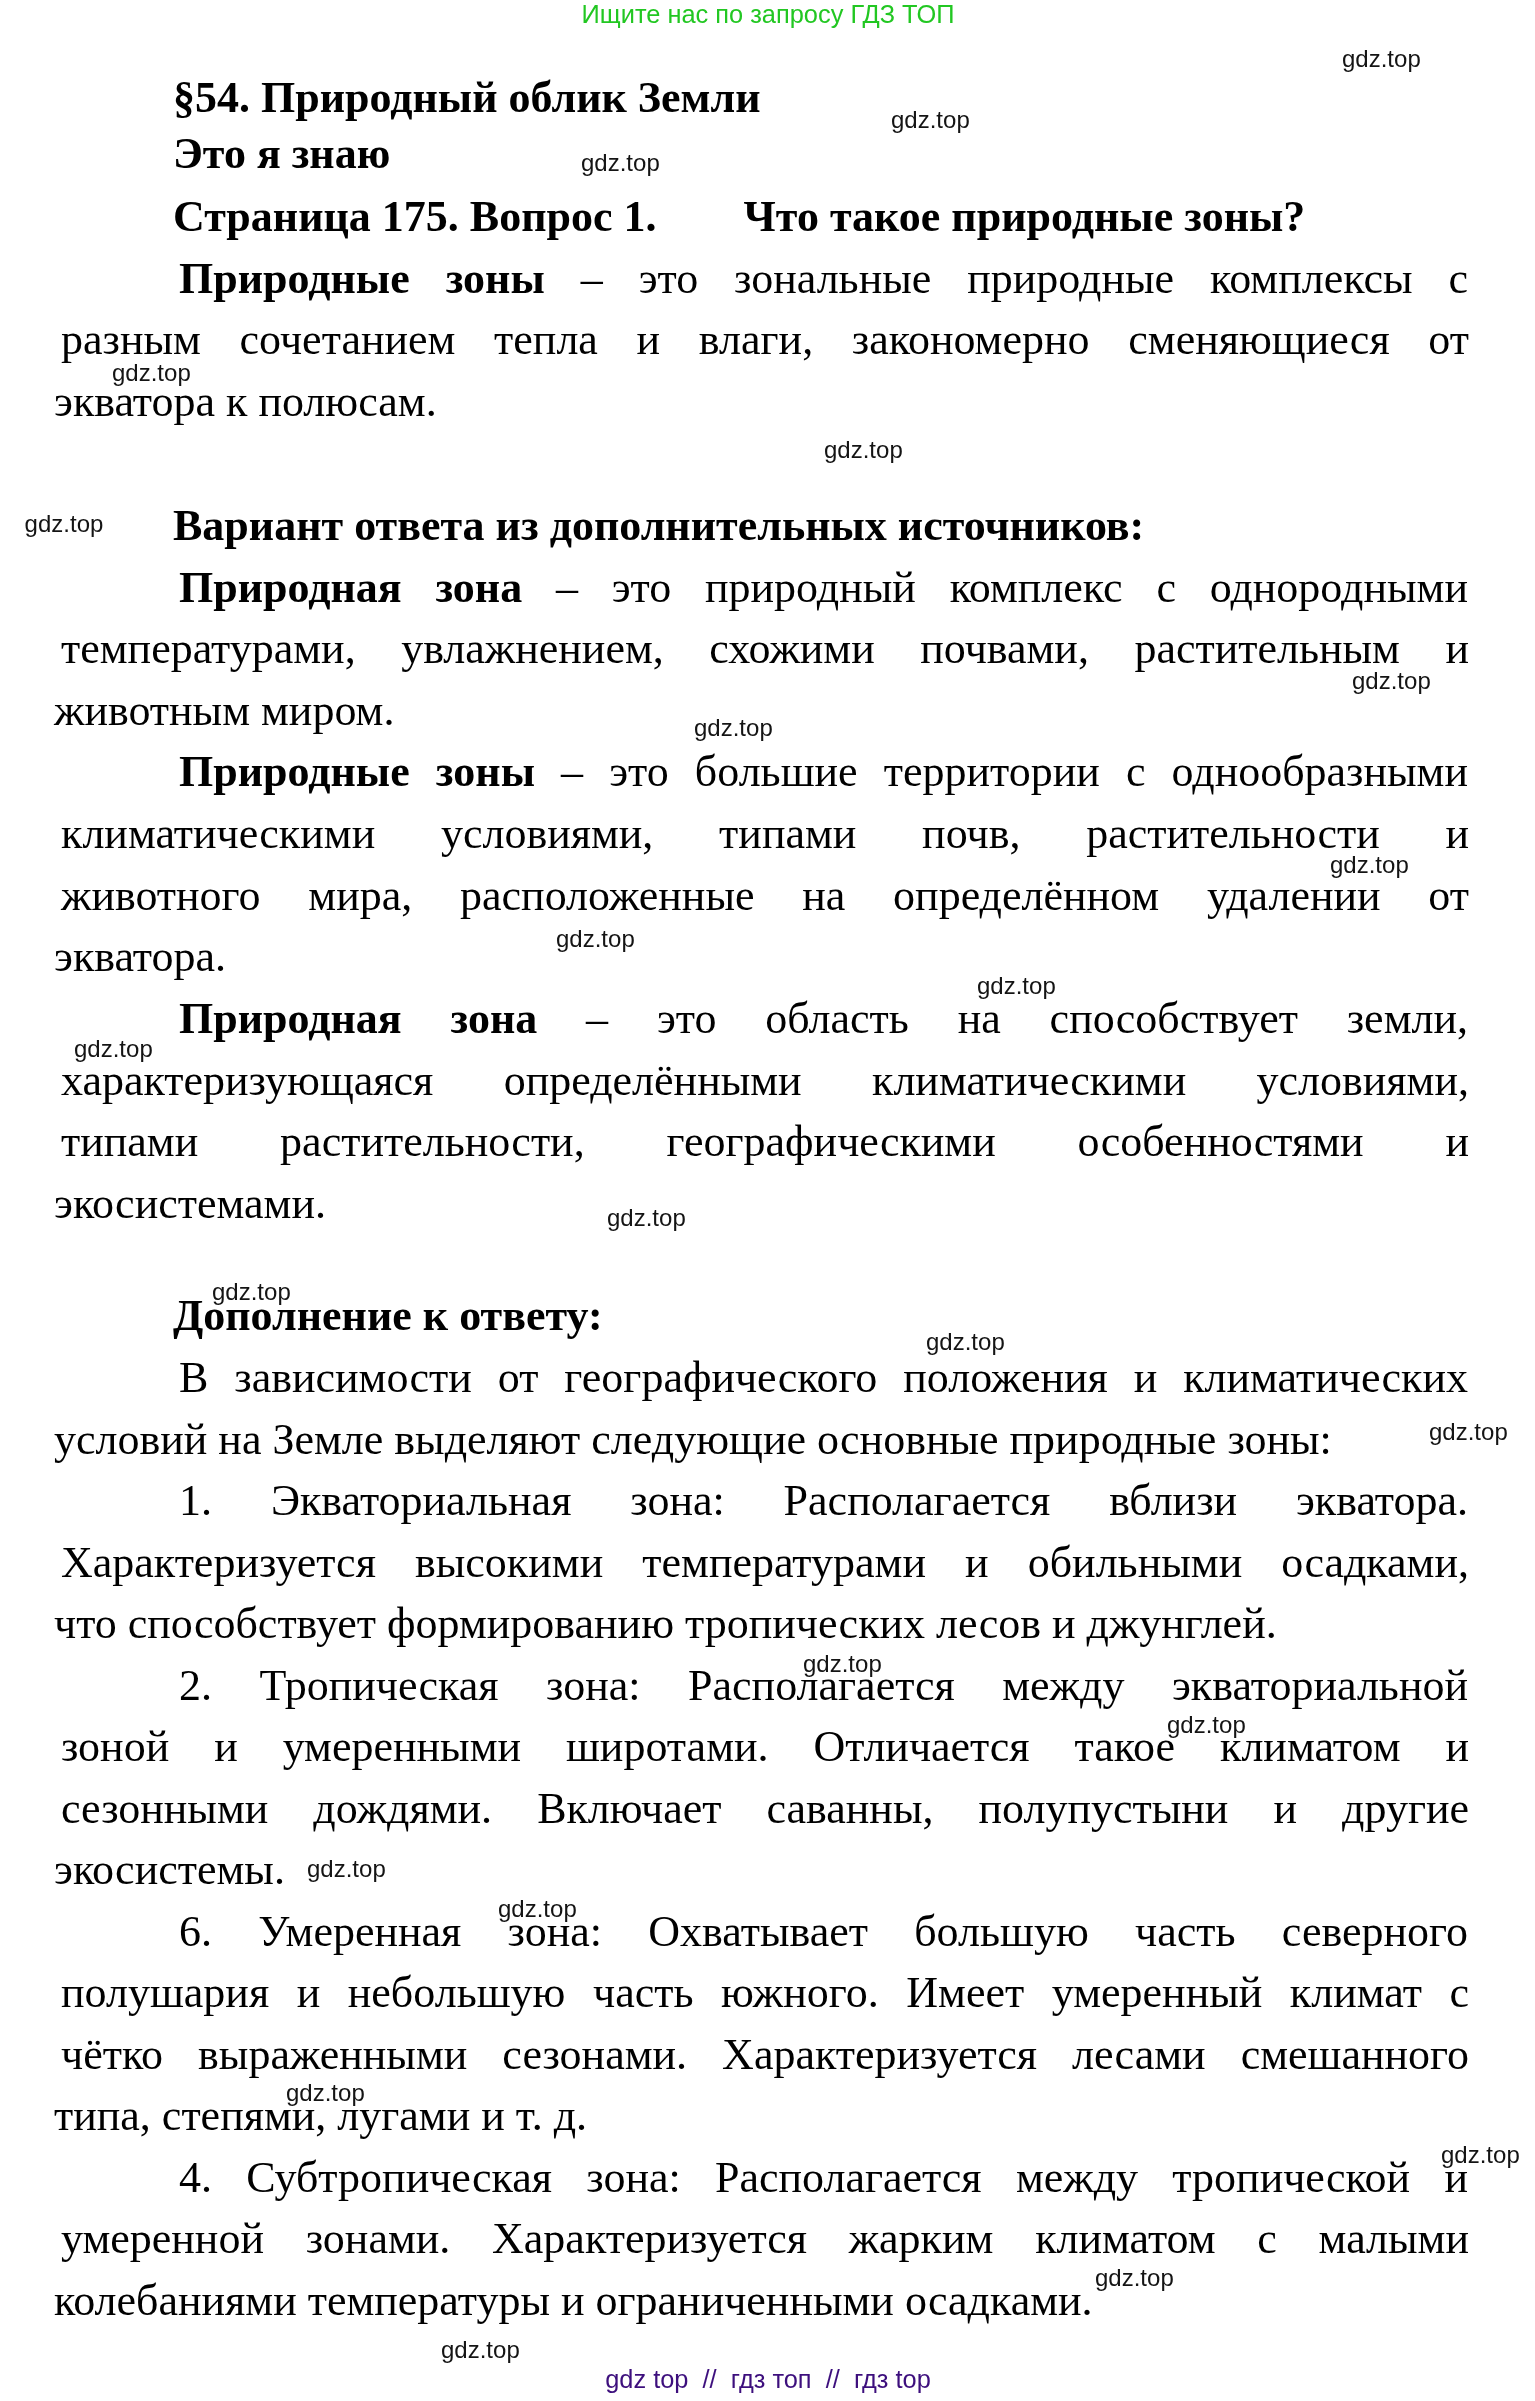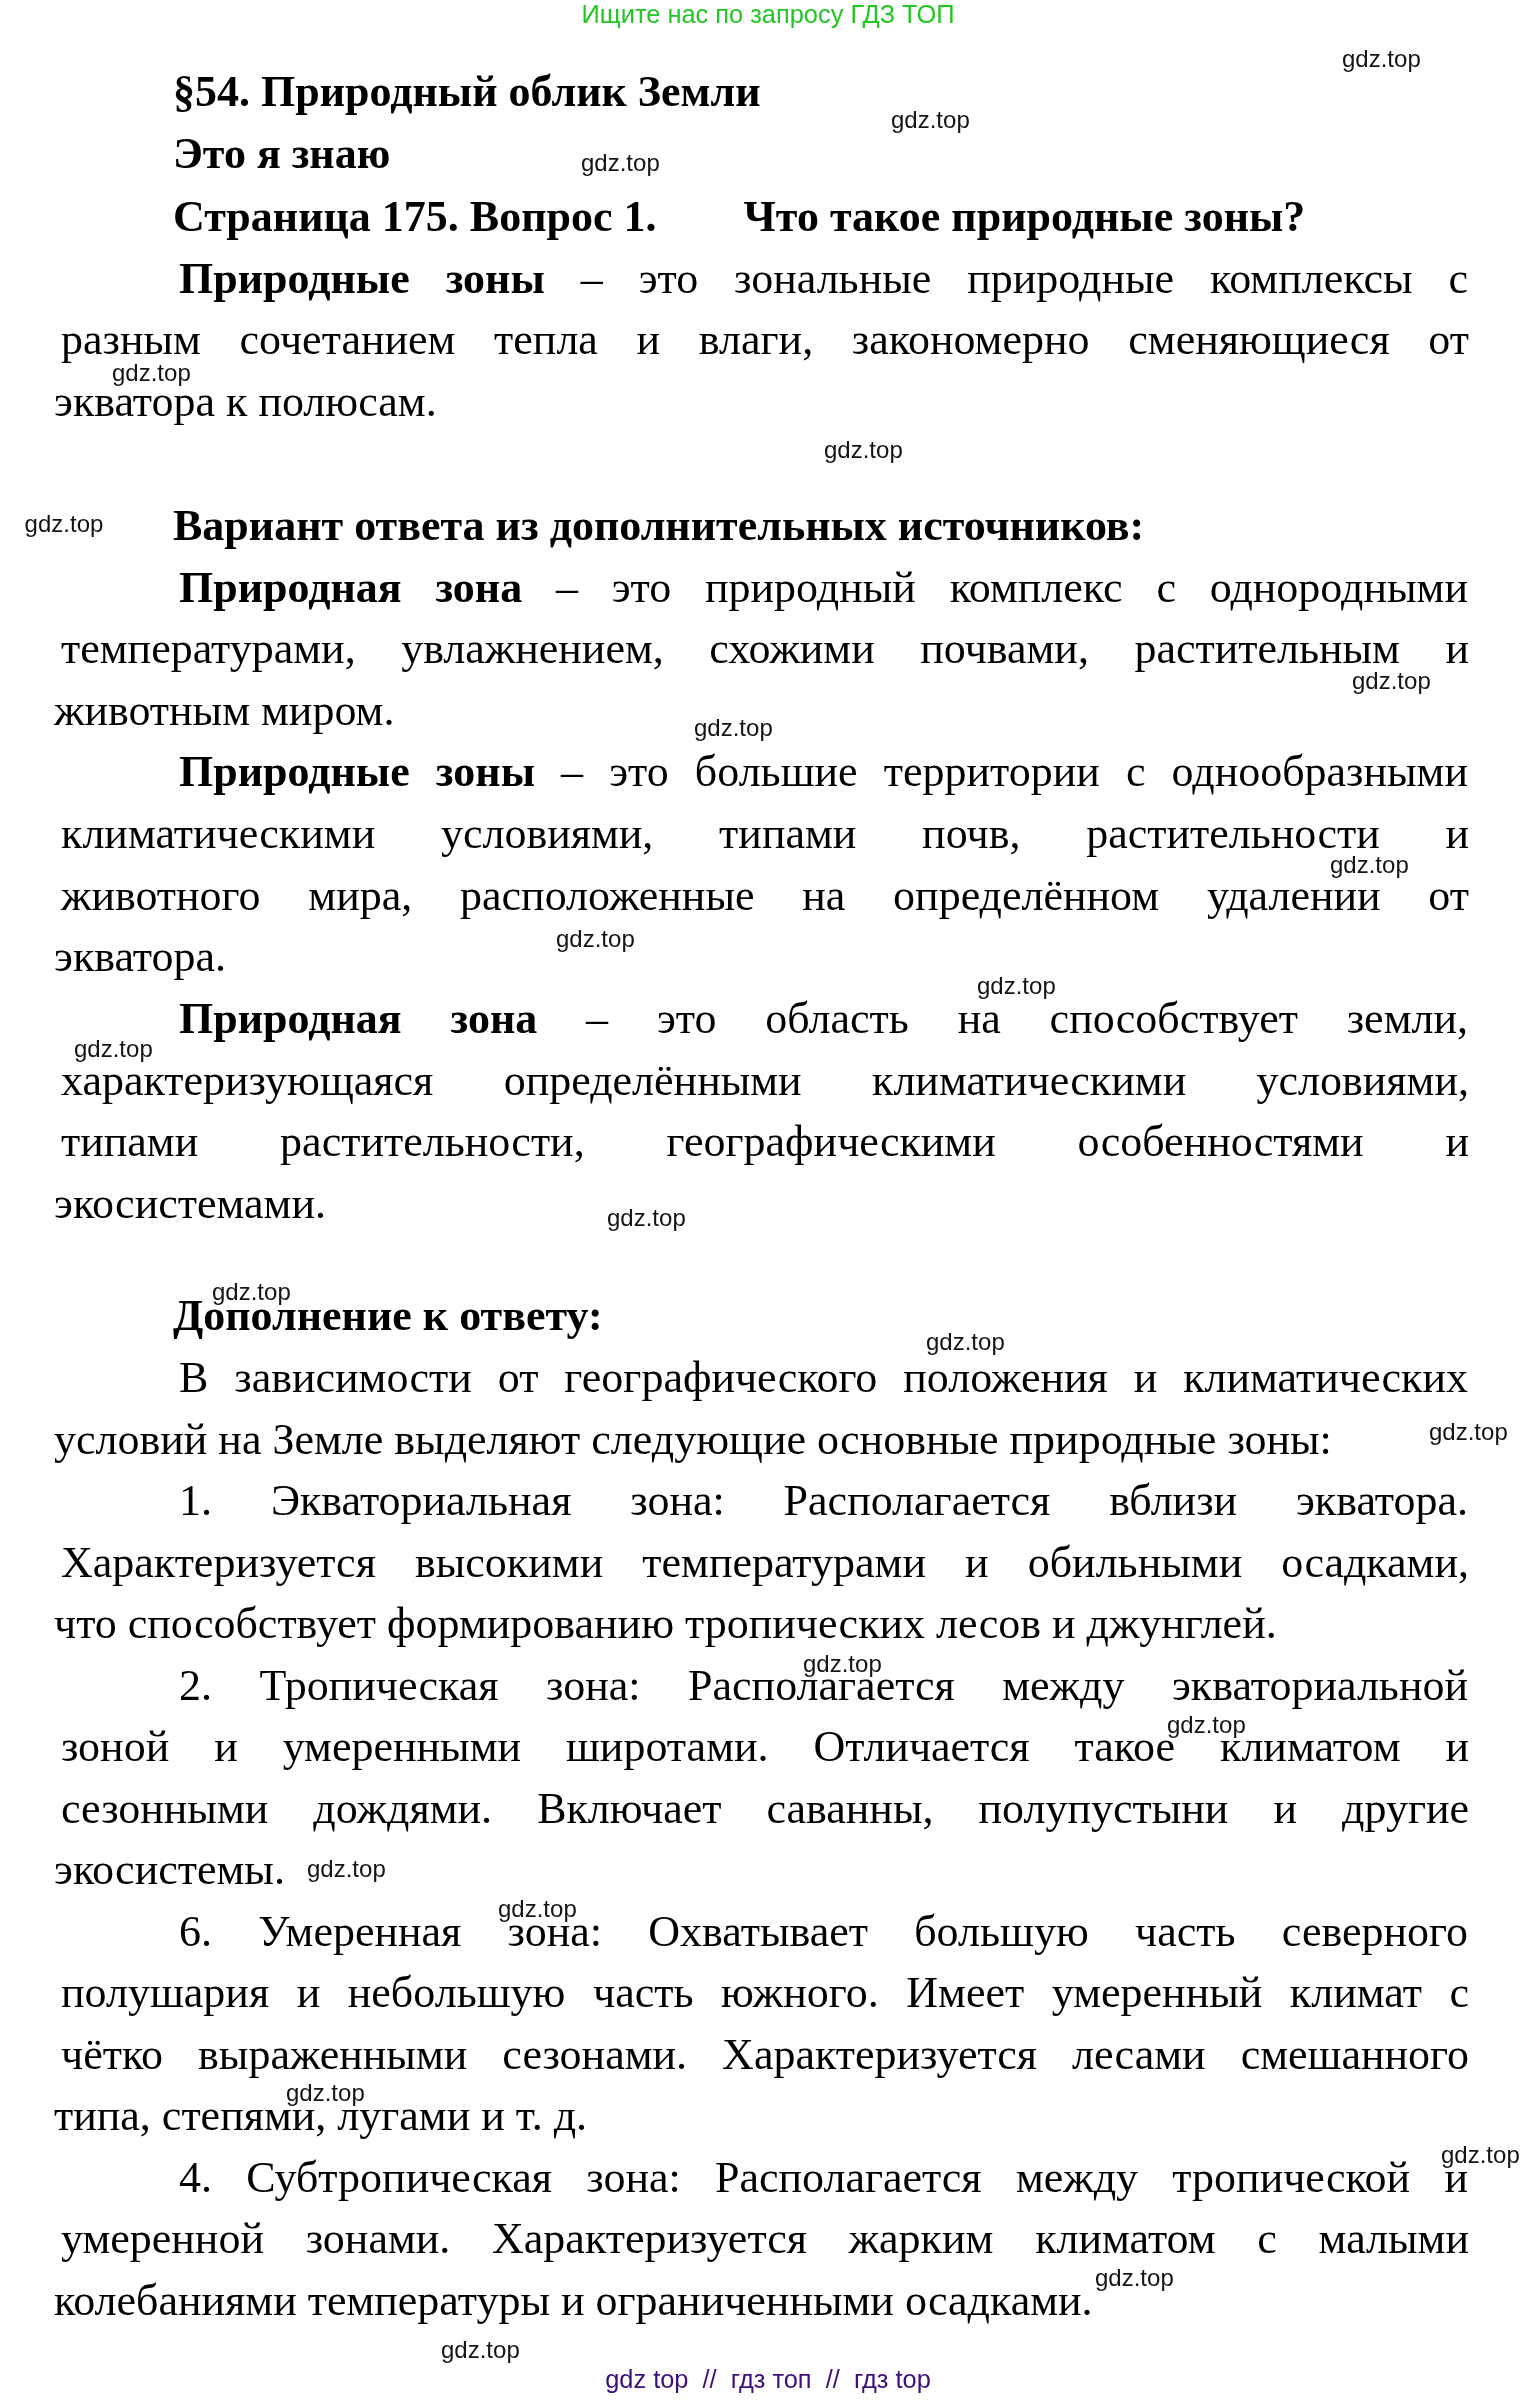--- a/index.html
+++ b/index.html
@@ -19,21 +19,21 @@
   .wm { position: absolute; font-family: "Liberation Sans", sans-serif; font-size: 24px;
         line-height: 24px; color: #141414; white-space: nowrap; }
   .gap { display: inline-block; width: 87px; }
 </style>
 </head>
 <body>
 
 <div class="promo promo-top">Ищите нас по запросу ГДЗ ТОП</div>
 <div class="promo promo-bottom">gdz top  //  гдз топ  //  гдз top</div>
 
-<div class="ln ind b" style="top:70px">§54. Природный облик Земли</div>
+<div class="ln ind b" style="top:76px">§54. Природный облик Земли</div>
 <div class="ln ind b" style="top:132px">Это я знаю</div>
 <div class="ln ind b" style="top:195px">
   <span>Страница 175. Вопрос 1.</span><span class="gap"></span><span>Что такое природные зоны?</span>
 </div>
 
 <div>
   <div class="ln ind j" style="top:257px"><span class="b">Природные зоны</span><span> – это зональные природные комплексы с</span></div>
   <div class="ln full j" style="top:318px">разным сочетанием тепла и влаги, закономерно сменяющиеся от</div>
   <div class="ln full" style="top:380px">экватора к полюсам.</div>
 </div>

